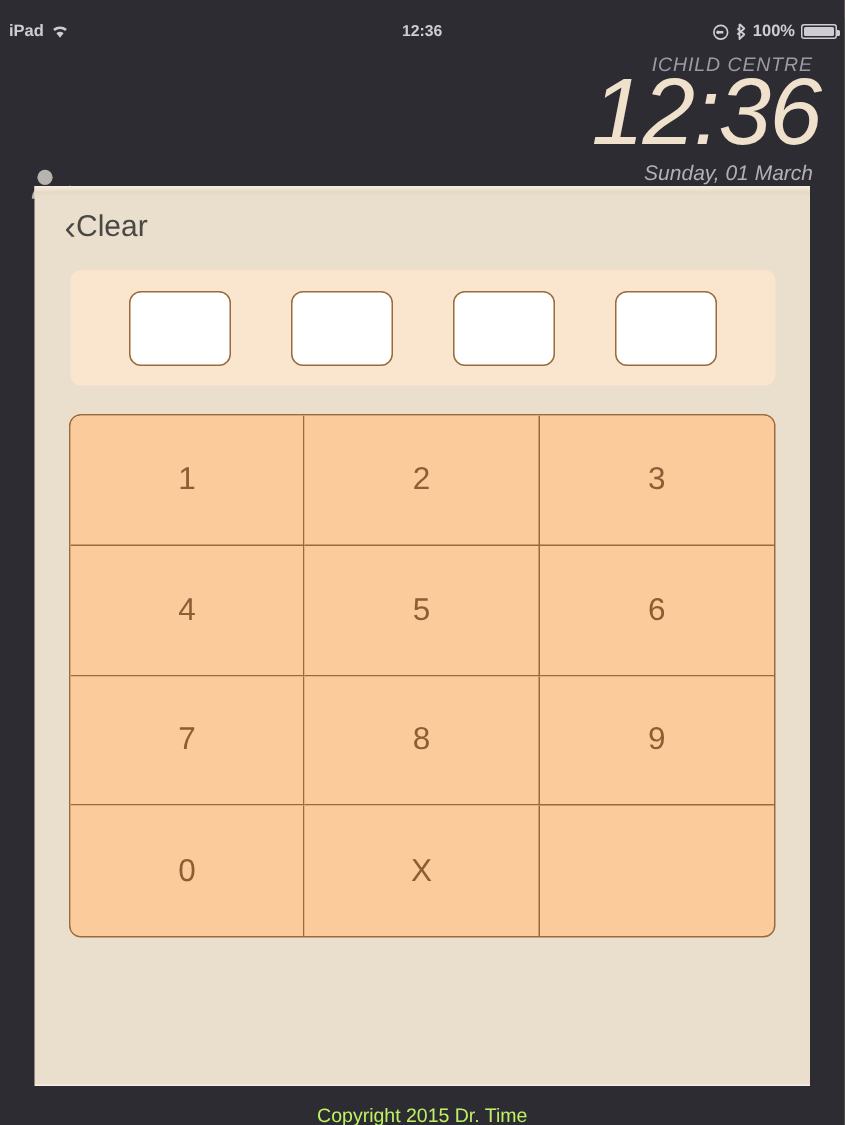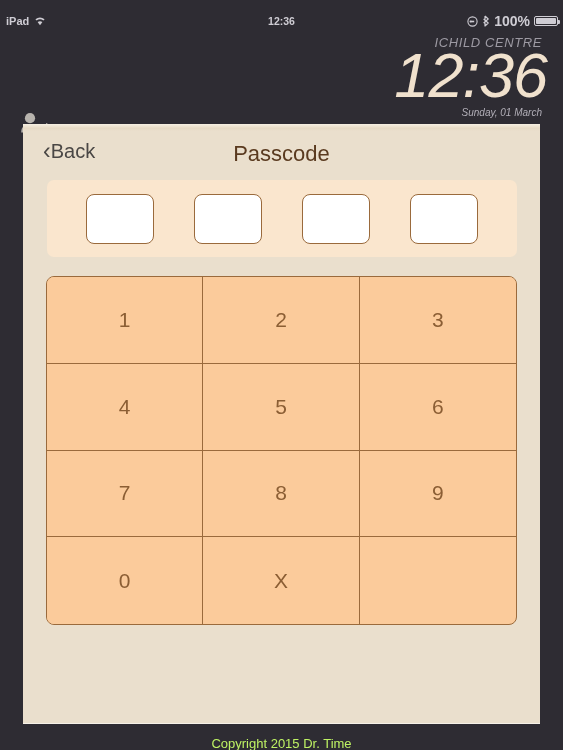--- a/index.html
+++ b/index.html
@@ -26,38 +26,38 @@
   .wifi-ico svg, .bt-ico svg, .rot-ico svg { display:block; }
   #battery{
     width:24px; height:10px; border:1px solid #cfcdd4; border-radius:2px;
     position:relative; padding:1px;
   }
   #battery::after{
     content:""; position:absolute; right:-3px; top:3px; width:2px; height:4px;
     background:#cfcdd4; border-radius:0 1px 1px 0;
   }
   #battery i{ display:block; height:100%; width:100%; background:#cfcdd4; border-radius:1px; }
-  #batt-pct{ font-size:14px; font-weight:bold; }
+  #batt-pct{ font-size:11px; font-weight:bold; }
 
   
   #header{
     position:absolute; left:0; top:18px; width:563px; height:96px;font-style:italic;
   }
   #centre-name{
     position:absolute; right:21px; top:5px;
     color:#9d9aa3; font-size:13px; letter-spacing:.6px;
   }
   #big-clock{
     position:absolute; right:16px; top:14px;
     color:#f0e1cd; font-size:63px; line-height:62px;
     font-weight:300; letter-spacing:-1px;
   }
   #clock-date{
     position:absolute; right:21px; top:77px;
-    color:#b2afb8; font-size:10px;
+    color:#b2afb8; font-size:14px;
   }
   #user-chip{
     position:absolute; left:20px; top:82px;
     display:flex; align-items:center; gap:3px;
   }
   #user-chip .chev{ color:#b7b3ad; font-size:12px; line-height:12px; }
 
   
   #panel{
     position:absolute; left:23px; top:112px; width:517px; height:600px;
@@ -178,23 +178,22 @@
       <span class="chev">›</span>
     </div>
   </div>
 
   <div id="panel">
     <div id="panel-sheen"></div>
 
     <div id="navbar">
       <div id="back-btn">
         <span class="carat">‹</span>
-        <span>Back</span>
+        <span>Clear</span>
       </div>
-      <div id="nav-title">Passcode</div>
     </div>
 
     <div id="pc-wrap">
       <div id="pc-row">
         <div class="pc-box"></div>
         <div class="pc-box"></div>
         <div class="pc-box"></div>
         <div class="pc-box"></div>
       </div>
     </div>

